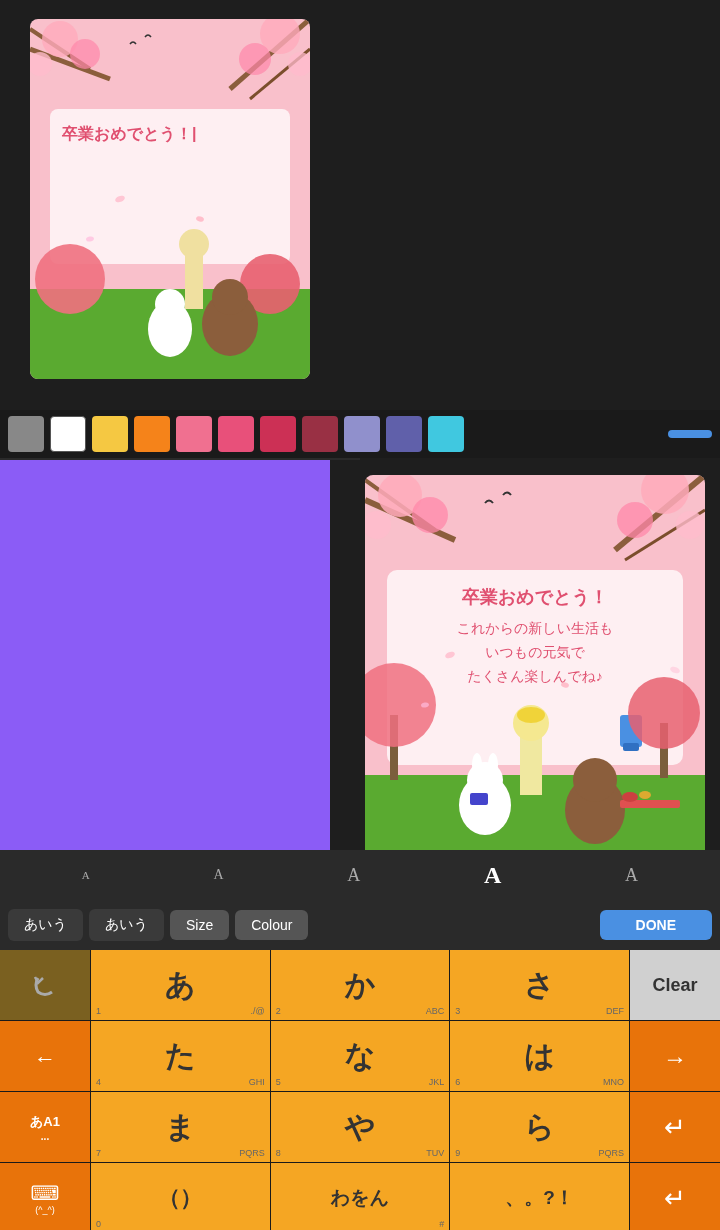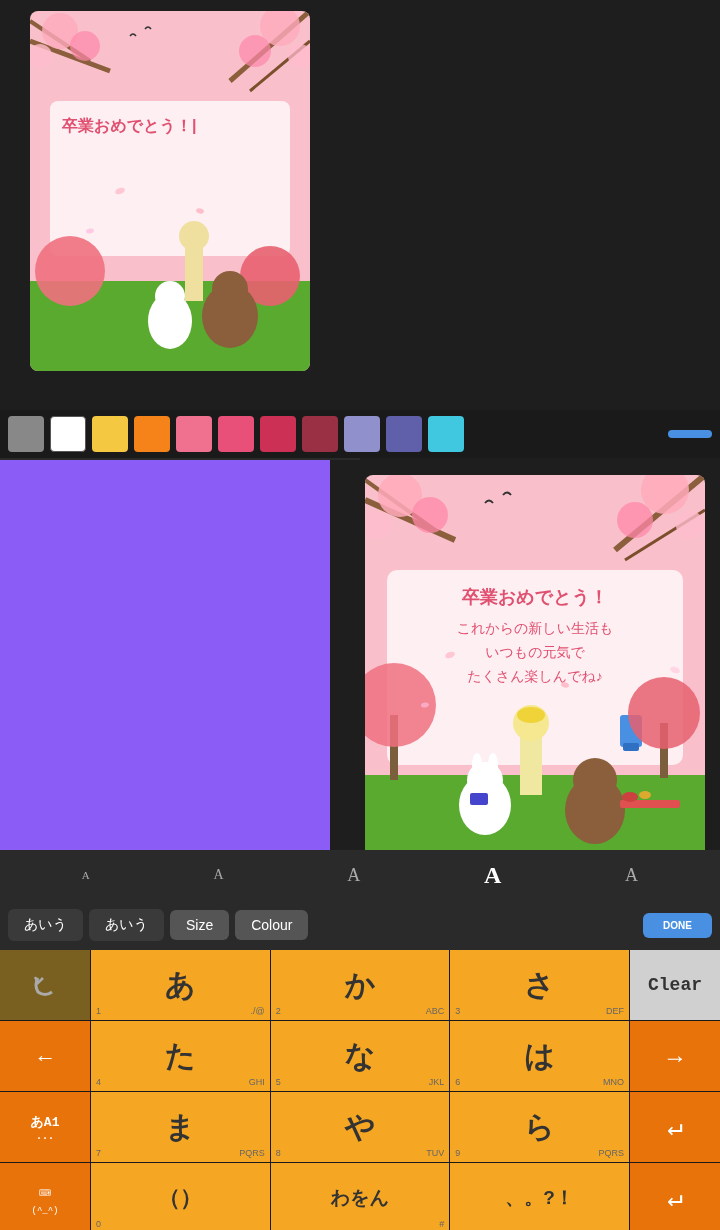--- a/index.html
+++ b/index.html
@@ -192,25 +192,25 @@
     .tb-colour-b {
       padding: 7px 16px;
       border-radius: 6px;
       background: #555;
       color: #fff;
       font-size: 14px;
     }
 
     .tb-done {
       margin-left: auto;
-      padding: 7px 20px;
+      padding: 7px 36px;
       border-radius: 6px;
       background: #4a90e2;
       color: #fff;
-      font-size: 10px;
+      font-size: 14px;
       font-weight: bold;
       border: none;
       cursor: pointer;
     }
 
     
     .keyboard-bottom {
       position: absolute;
       top: 490px;
       left: 0;
@@ -256,21 +256,20 @@
     }
 
     .kb-side-key {
       background: #E8730A;
       display: flex;
       align-items: center;
       justify-content: center;
       color: #fff;
       font-size: 26px;
       cursor: pointer;
-      font-family: Liberation Mono, monospace;
     }
 
     .kb-side-key.undo-b { background: #7a6020; }
     .kb-side-key.clear-b {
       background: #d0d0d0;
       color: #333;
       font-size: 18px;
       font-weight: bold;
     }
     .kb-side-key.lang-b {
@@ -291,21 +290,21 @@
       background: #E8730A;
       font-size: 22px;
     }
 
     .kb-key.special {
       background: #F5A623;
     }
 
     .left-panel-top {
       position: absolute;
-      top: 1px; left: 0;
+      top: 9px; left: 0;
       width: 340px;
       height: 410px;
     }
   </style>
 </head>
 <body>
 
 <div class="top-panel">
 
   <div class="left-panel-top">

